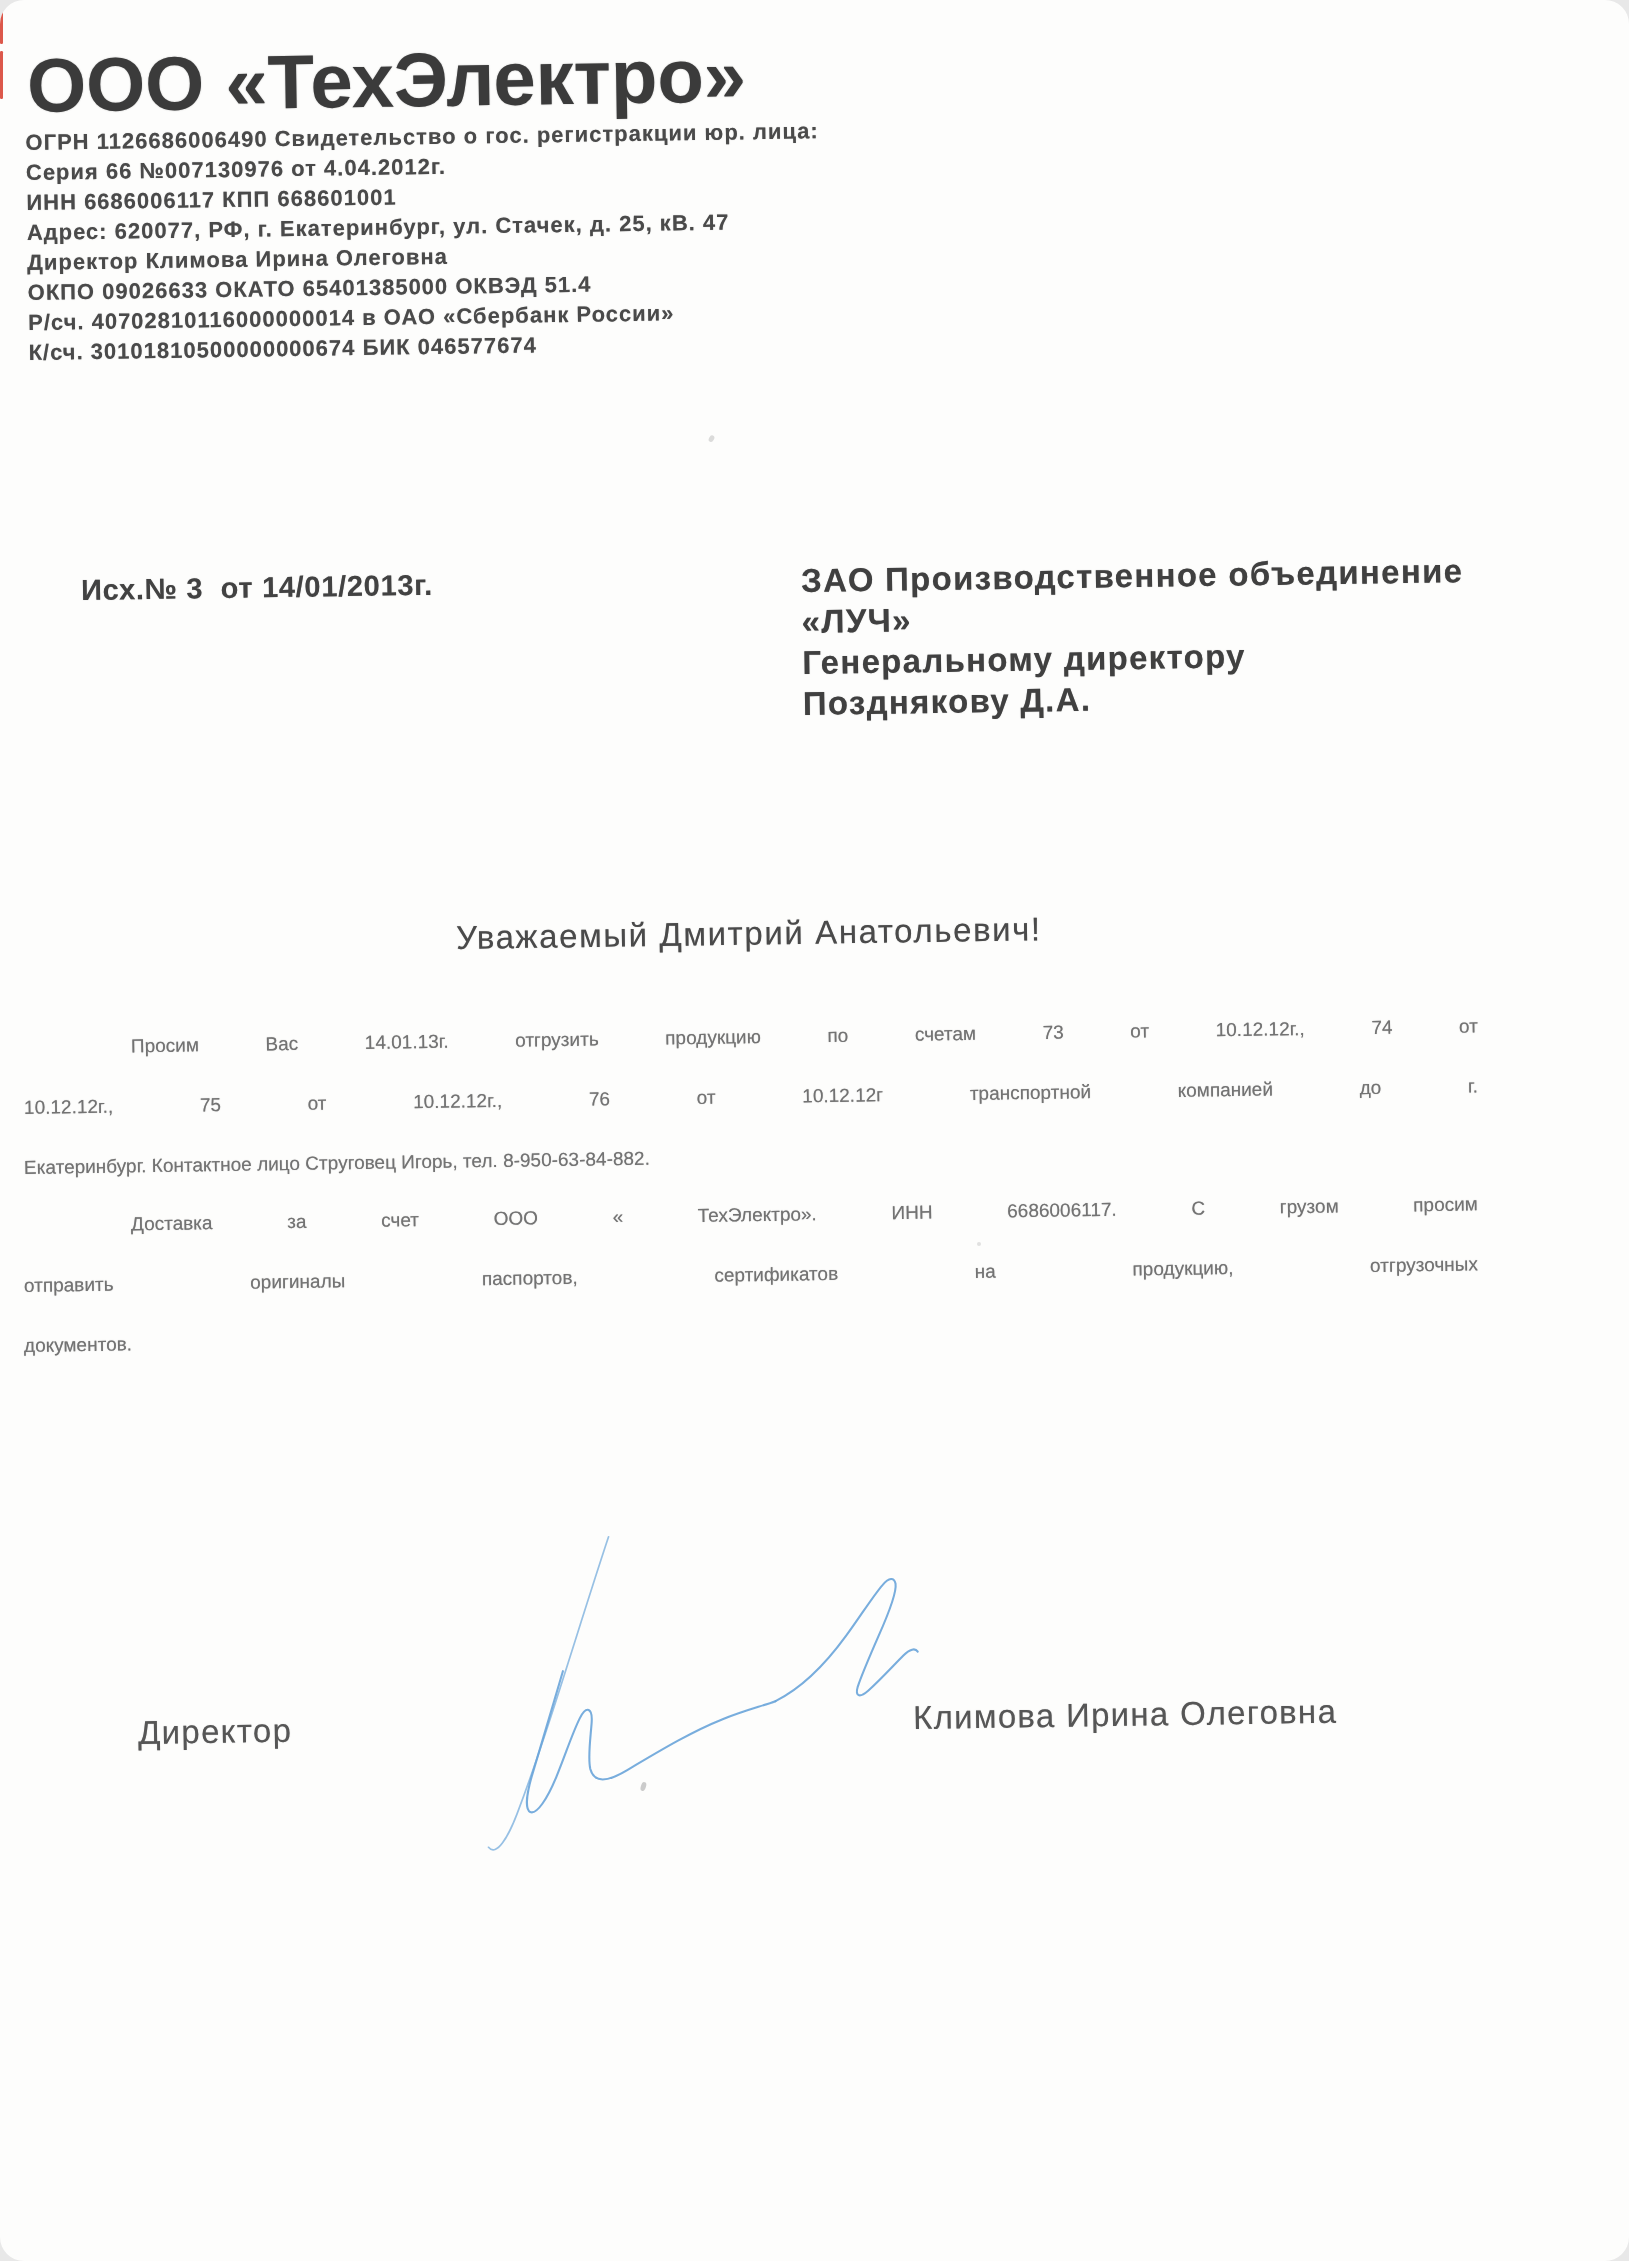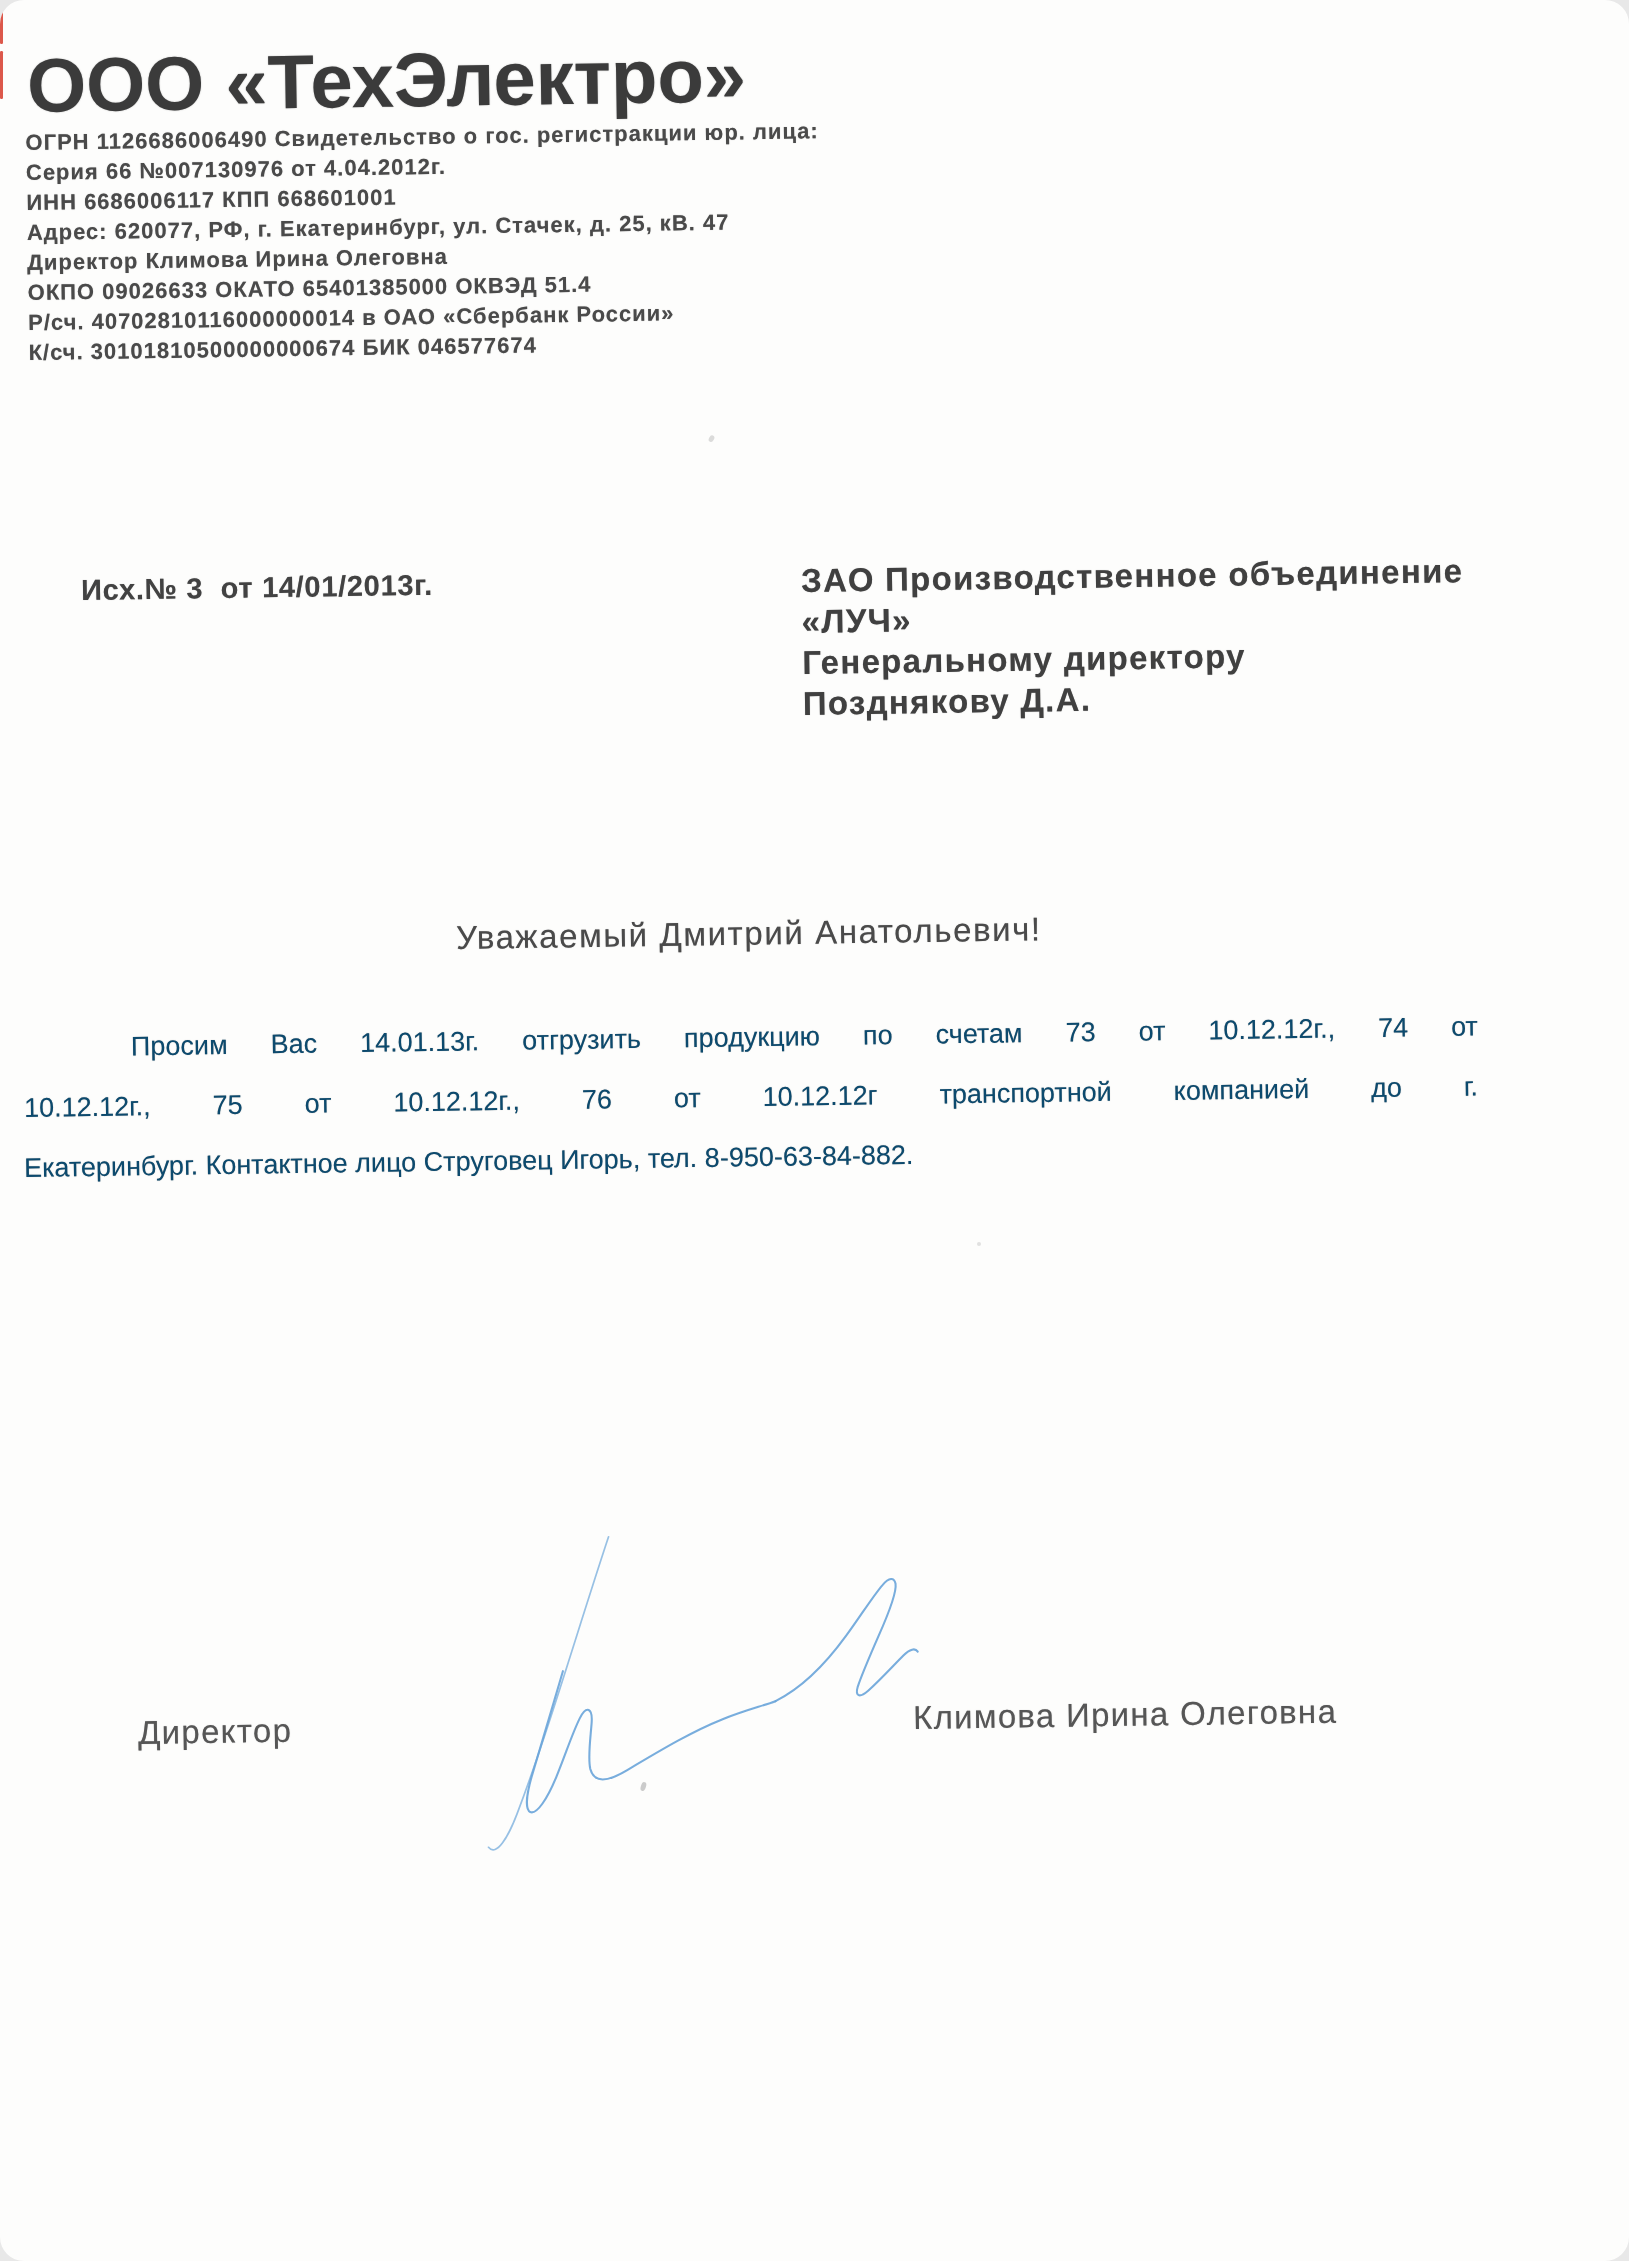--- a/index.html
+++ b/index.html
@@ -47,21 +47,21 @@
 
   
   .salutation{
     position:absolute;left:456px;top:919px;
     font-size:33px;font-weight:400;letter-spacing:1.6px;
     color:#4a4a4a;line-height:37px;white-space:nowrap;
     text-shadow:0 0 0.8px rgba(74,74,74,.5);
   }
   .para{
     position:absolute;left:23.5px;width:1454px;
-    font-size:27px;font-weight:400;color:#0c4a6e;
+    font-size:19px;font-weight:400;color:#737373;
     text-shadow:0 0 0.8px rgba(72,72,72,.5);
   }
   .p1{top:1018px;}
   .p2{top:1196px;}
   .bline{height:60px;line-height:60px;white-space:nowrap;}
   .just{text-align:justify;text-align-last:justify;white-space:normal;}
   .indent{text-indent:107px;}
 
   
   .label{
@@ -119,20 +119,25 @@
   </div>
 
   <div class="salutation tilt">Уважаемый Дмитрий Анатольевич!</div>
 
   <div class="para p1">
     <div class="bline just indent tilt">Просим Вас 14.01.13г. отгрузить продукцию по счетам 73 от 10.12.12г., 74 от</div>
     <div class="bline just tilt">10.12.12г.,  75  от  10.12.12г.,  76  от  10.12.12г  транспортной  компанией  до  г.</div>
     <div class="bline tilt">Екатеринбург. Контактное лицо Струговец Игорь, тел. 8-950-63-84-882.</div>
   </div>
 
+  <div class="para p2">
+    <div class="bline just indent tilt">Доставка за счет ООО « ТехЭлектро». ИНН 6686006117. С грузом просим</div>
+    <div class="bline just tilt">отправить  оригиналы  паспортов,  сертификатов  на  продукцию,  отгрузочных</div>
+    <div class="bline tilt">документов.</div>
+  </div>
 
   <svg class="signature" viewBox="0 0 880 530" xmlns="http://www.w3.org/2000/svg">
     <path d="M 332 24 C 310 90, 282 180, 258 255 C 238 318, 214 390, 192 448 C 178 485, 160 515, 148 500" stroke="#7db0dd" stroke-width="2.6" opacity="0.8"></path>
     <path d="M 262 230 C 246 285, 228 345, 214 392 C 206 420, 204 442, 212 446 C 222 450, 238 426, 252 392 C 266 358, 276 326, 288 302 C 298 282, 308 286, 306 310 C 304 336, 300 362, 304 380 C 310 402, 330 400, 360 382 C 404 356, 456 324, 506 304 C 540 290, 566 284, 588 276" stroke="#69a4d9" stroke-width="3.2" opacity="0.9"></path>
     <path d="M 588 276 C 628 256, 664 220, 696 176 C 718 146, 738 114, 752 98 C 762 86, 770 86, 772 96 C 774 110, 762 140, 746 176 C 732 208, 720 236, 714 254 C 710 268, 716 272, 730 260 C 748 244, 768 222, 784 206 C 794 196, 802 194, 806 200" stroke="#69a4d9" stroke-width="3.2" opacity="0.9"></path>
   </svg>
 
   <div class="label director tilt">Директор</div>
   <div class="label signame tilt">Климова Ирина Олеговна</div>
 

